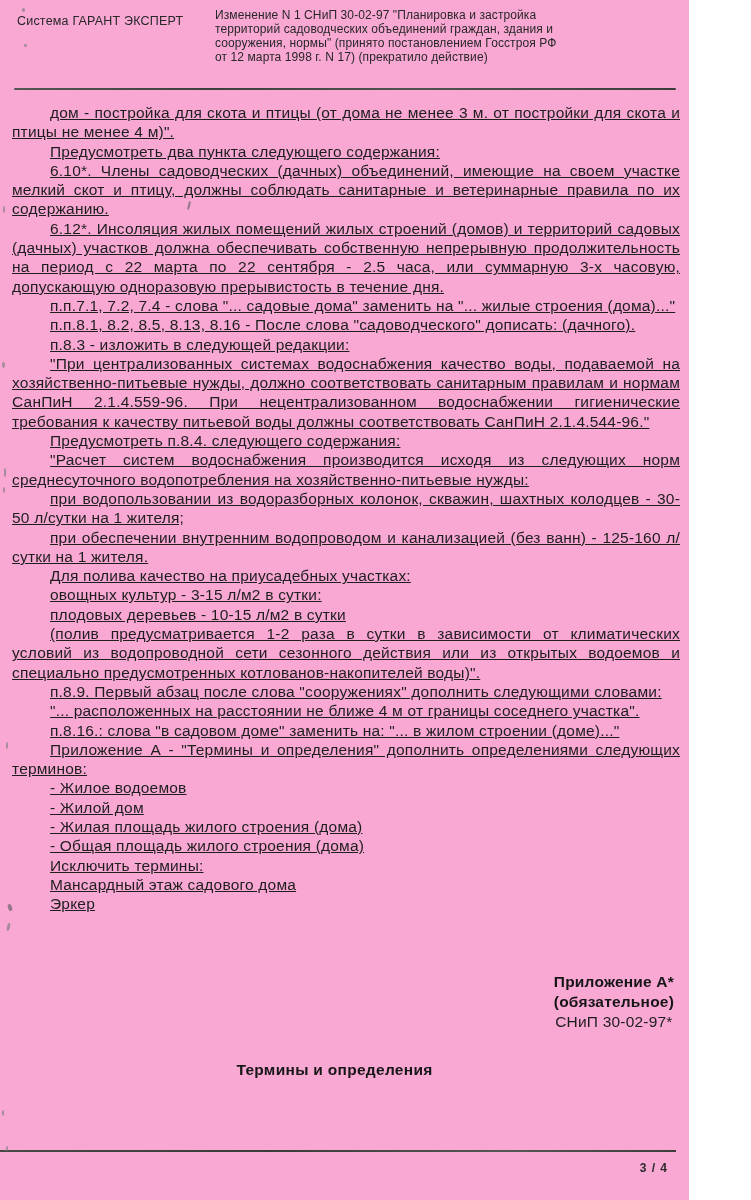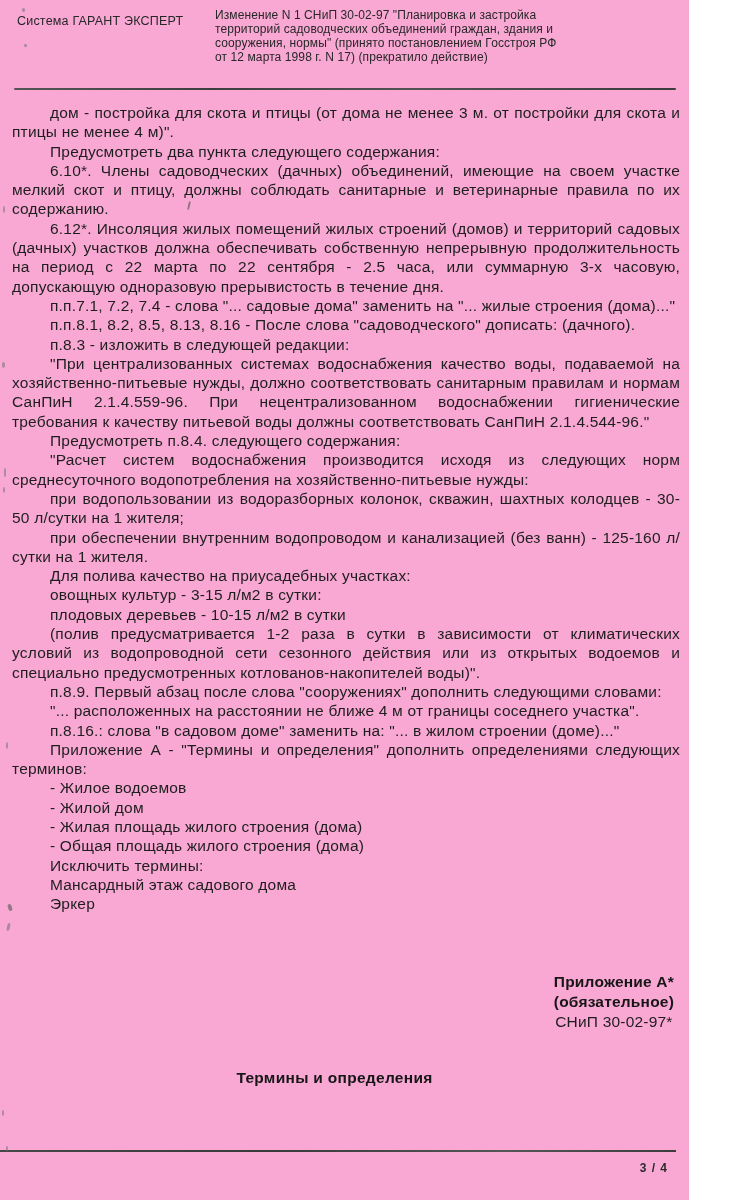--- a/index.html
+++ b/index.html
@@ -49,41 +49,41 @@
     position: absolute;
     left: 12px;
     right: 9px;
     top: 103px;
     font-size: 15.5px;
     line-height: 19.3px;
     letter-spacing: 0.2px;
     text-align: justify;
     color: #1e1e1e;
   }
-  .para { margin: 0; text-indent: 38px; }
+  .para { margin: 0; text-indent: 38px; text-decoration: underline; }
 
   
   .appendix {
     position: absolute;
     right: 15px;
     top: 972px;
     text-align: center;
     font-size: 15.5px;
     line-height: 20px;
     letter-spacing: 0.2px;
   }
   .appendix-line.bold { font-weight: bold; color: #161616; }
 
   
   .section-heading {
     position: absolute;
     left: 0;
     right: 20px;
     top: 1061px;
-    margin: 8px;
+    margin: 0;
     text-align: center;
     font-size: 15.5px;
     font-weight: bold;
     letter-spacing: 0.3px;
     color: #161616;
   }
 
   
   .definition {
     position: absolute;

